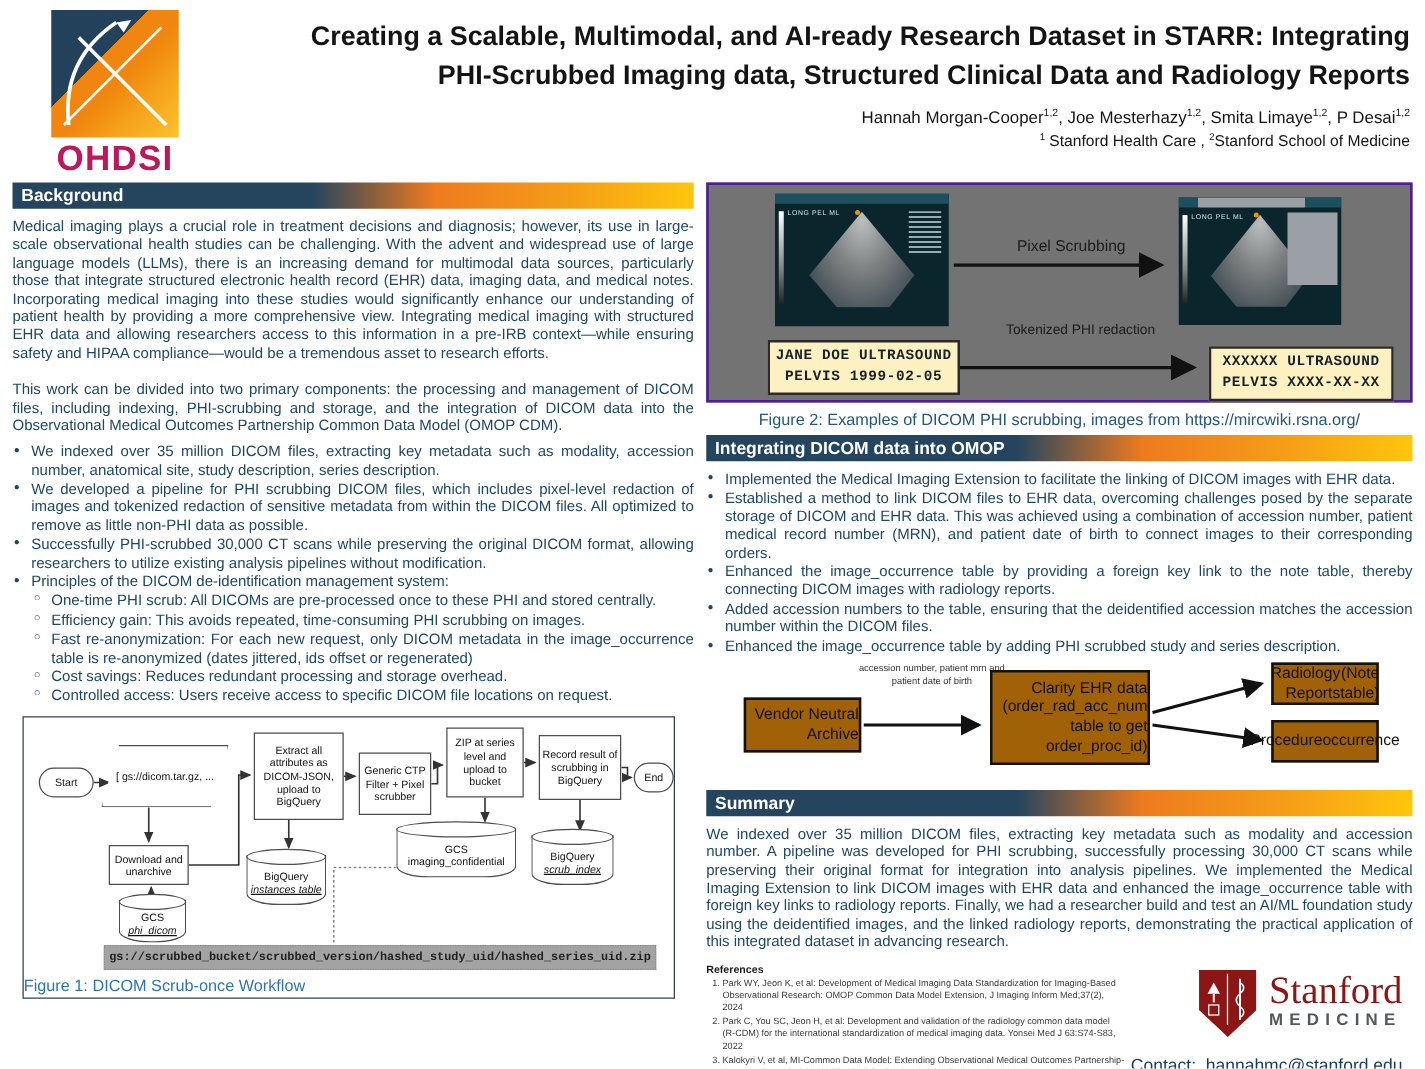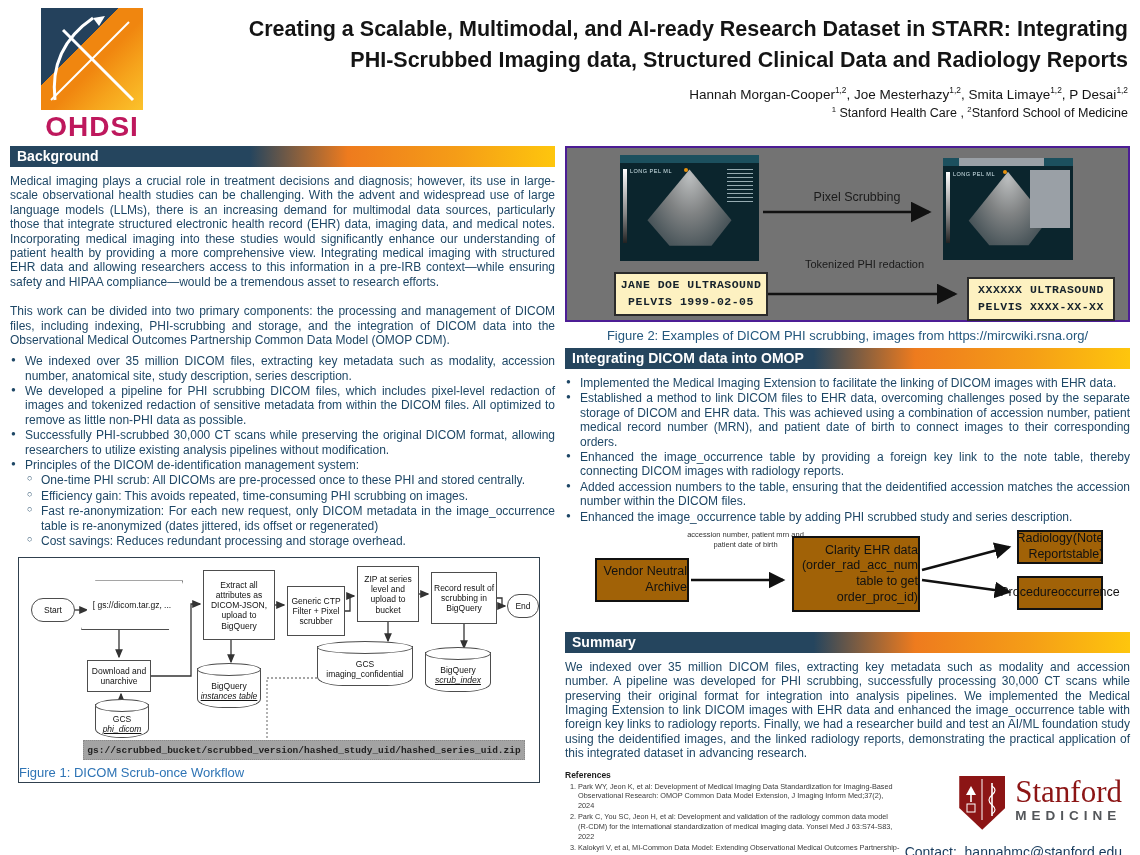--- a/index.html
+++ b/index.html
@@ -130,20 +130,21 @@
 
     <ul class="blt body-txt">
       <li class="l1"><span>We </span><b>indexed over 35 million DICOM files</b><span>, extracting key metadata such as modality, accession number, anatomical site, study description, series description.</span></li>
       <li class="l1"><span>We developed a pipeline for PHI scrubbing DICOM files, which includes </span><b>pixel-level redaction</b><span> of images and </span><b>tokenized redaction of sensitive metadata</b><span> from within the DICOM files. All optimized to remove as little non-PHI data as possible.</span></li>
       <li class="l1"><span>Successfully PHI-scrubbed 30,000 CT scans while </span><b>preserving the original DICOM format</b><span>, allowing researchers to utilize existing analysis pipelines without modification.</span></li>
       <li class="l1"><b>Principles of the DICOM de-identification management system:</b></li>
       <li class="l2"><b>One-time PHI scrub</b><span>: All DICOMs are pre-processed once to these PHI and stored centrally.</span></li>
       <li class="l2"><b>Efficiency gain</b><span>: This avoids repeated, time-consuming PHI scrubbing on images.</span></li>
       <li class="l2"><b>Fast re-anonymization</b><span>: For each new request, only DICOM metadata in the image_occurrence table is re-anonymized (dates jittered, ids offset or regenerated)</span></li>
       <li class="l2"><b>Cost savings</b><span>: Reduces redundant processing and storage overhead.</span></li>
+      <li class="l2"><b>Controlled access</b><span>: Users receive access to specific DICOM file locations on request.</span></li>
     </ul>
 
     <div class="fig1">
       <svg class="flowsvg" viewBox="0 0 520 204">
         <defs>
           <marker id="ah" markerWidth="7" markerHeight="7" refX="6" refY="3" orient="auto">
             <path d="M0,0 L7,3 L0,6 z" fill="#333"></path>
           </marker>
         </defs>
         <g stroke="#333" stroke-width="1.3" fill="none">

